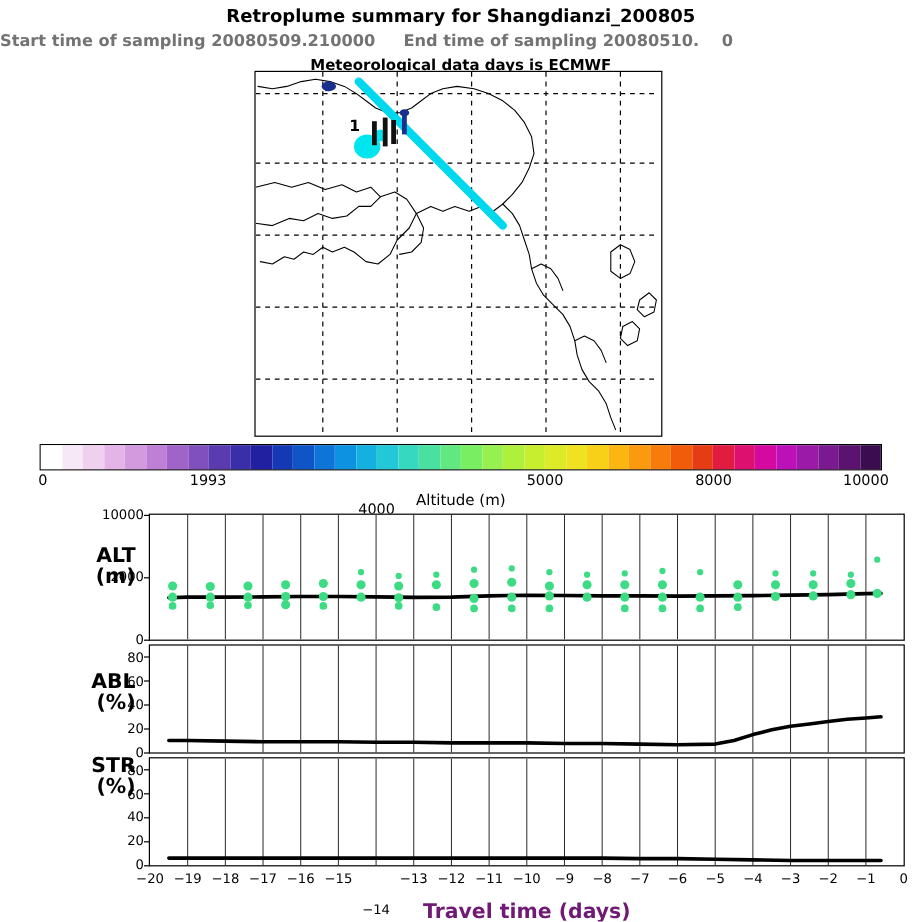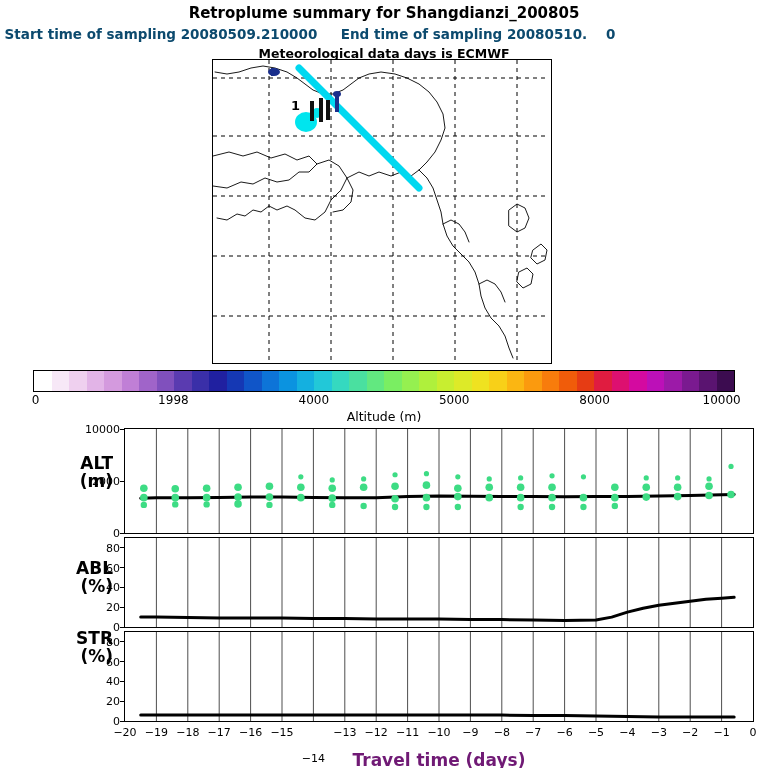--- a/index.html
+++ b/index.html
@@ -9,22 +9,22 @@
     font-family:"DejaVu Sans", sans-serif;
     position:relative;
     overflow:hidden;
   }
   .abs{position:absolute;}
   .title{
     left:0;top:4px;width:768px;text-align:center;
     font-size:15px;font-weight:bold;color:#000;
   }
   .subtitle{
-    left:0;top:26px;width:620px;text-align:center;
-    font-size:13.5px;font-weight:bold;color:#0c4a6e;
+    left:0;top:26px;width:620px;text-align:left;
+    font-size:13.5px;font-weight:bold;color:#737373;
     white-space:pre;
   }
   .subtitle2{
     left:0;top:46px;width:768px;text-align:center;
     font-size:12.5px;font-weight:bold;color:#000;
   }
 
   
   #map-panel{
     left:212px;top:59px;width:338px;height:303px;
@@ -152,22 +152,22 @@
       <div style="background: rgb(212, 10, 160);"></div>
       <div style="background: rgb(188, 16, 184);"></div>
       <div style="background: rgb(156, 26, 168);"></div>
       <div style="background: rgb(122, 26, 144);"></div>
       <div style="background: rgb(90, 20, 112);"></div>
       <div style="background: rgb(60, 12, 80);"></div>
     </div>
 </div>
 <div class="abs cb-tickrow" id="cb-ticks">
     <span class="cb-lab" style="left: 0px; transform: translateX(-15%);">0</span>
-    <span class="cb-lab" style="left: 140.4px;">1998</span>
-    <span class="cb-lab" style="left: 280.8px;">4000</span>
+    <span class="cb-lab" style="left: 140.4px;">1993</span>
+    <span class="cb-lab" style="left: 280.8px; margin-top: 24px;">4000</span>
     <span class="cb-lab" style="left: 421.2px;">5000</span>
     <span class="cb-lab" style="left: 561.6px;">8000</span>
     <span class="cb-lab" style="left: 702px; transform: translateX(-85%);">10000</span>
   </div>
 <div class="abs cb-title">Altitude (m)</div>
 
 <div class="ylab" id="alt-ylab">
   <div>ALT</div>
   <div>(m)</div>
 </div>

